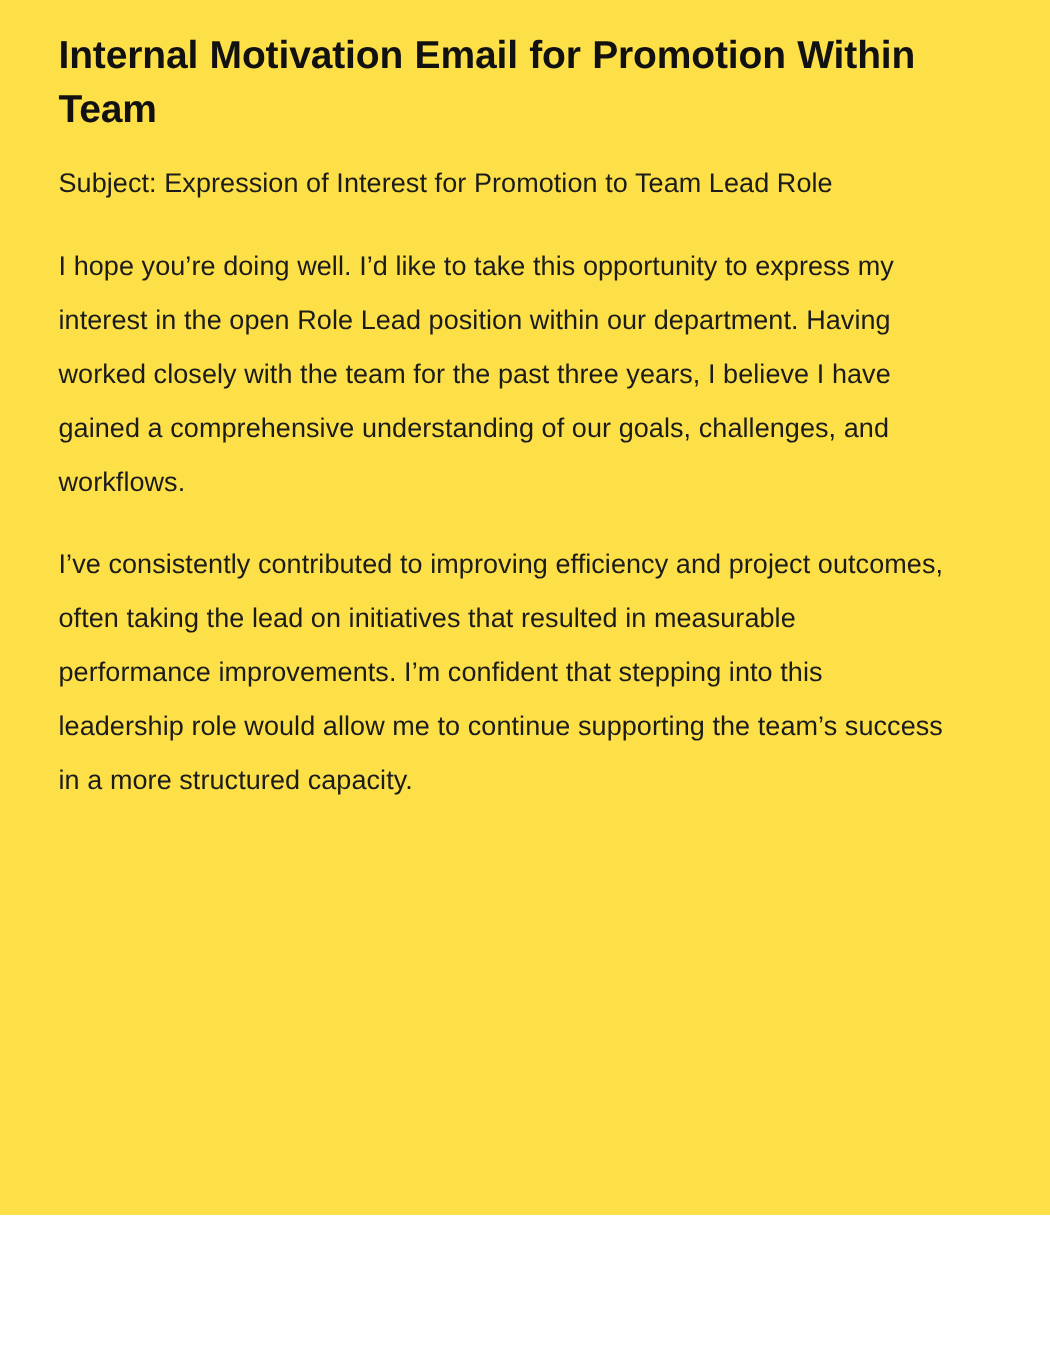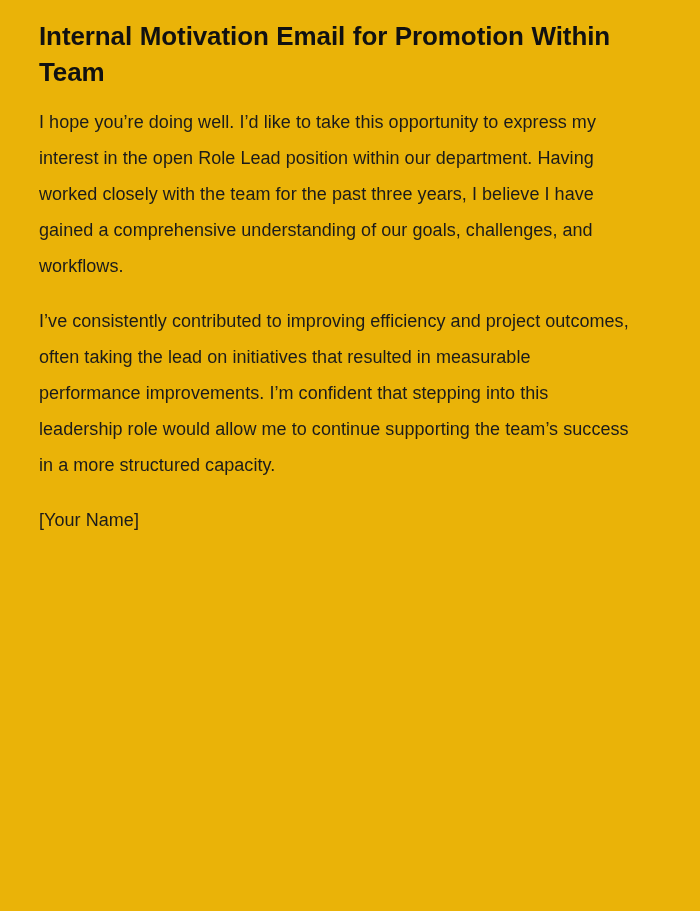--- a/index.html
+++ b/index.html
@@ -10,22 +10,22 @@
   }
 
   body {
     font-family: "Liberation Sans", "DejaVu Sans", sans-serif;
     -webkit-font-smoothing: antialiased;
   }
 
   #page {
     position: relative;
     width: 700px;
-    height: 911px;
-    background: #eab308;
+    height: 810px;
+    background: #fde047;
     overflow: hidden;
     box-sizing: border-box;
   }
 
   #article {
     position: absolute;
     left: 39px;
     top: 18px;
     width: 596px;
   }
@@ -65,25 +65,25 @@
 </style>
 </head>
 <body>
 
 <div id="page">
   <article id="article">
 
     <h1 class="doc-title">Internal Motivation Email for Promotion Within Team</h1>
 
     <div class="doc-body">
+      <p class="doc-para">Subject: Expression of Interest for Promotion to Team Lead Role</p>
 
 
       <p class="doc-para">I hope you’re doing well. I’d like to take this opportunity to express my interest in the open Role Lead position within our department. Having worked closely with the team for the past three years, I believe I have gained a comprehensive understanding of our goals, challenges, and workflows.</p>
 
       <p class="doc-para">I’ve consistently contributed to improving efficiency and project outcomes, often taking the lead on initiatives that resulted in measurable performance improvements. I’m confident that stepping into this leadership role would allow me to continue supporting the team’s success in a more structured capacity.</p>
 
 
 
-      <p class="doc-para">[Your Name]</p>
     </div>
 
   </article>
 </div>
 
 </body></html>

